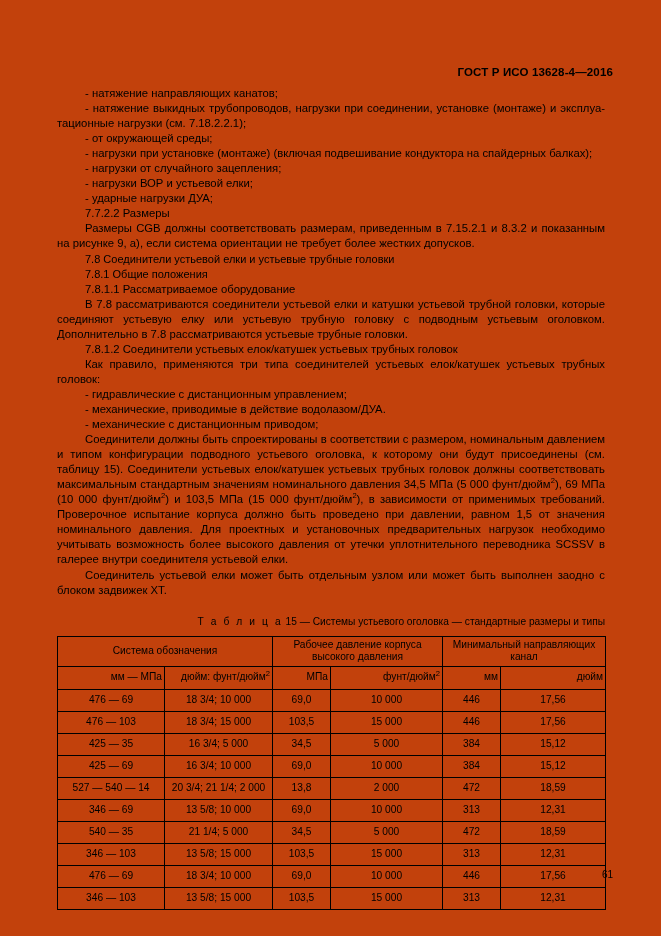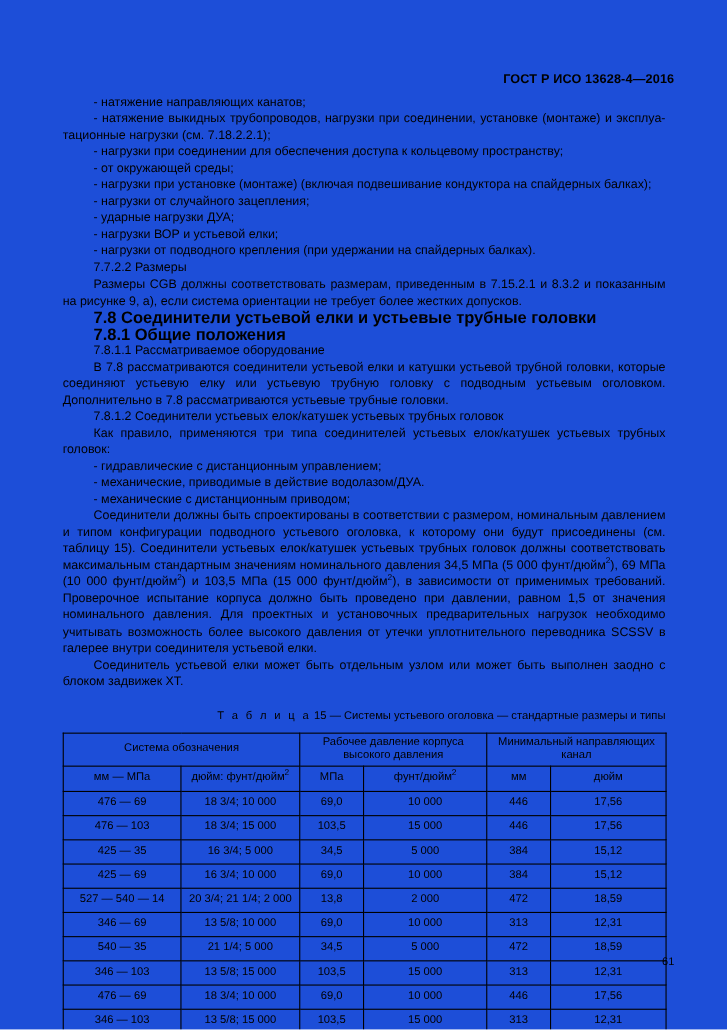--- a/index.html
+++ b/index.html
@@ -10,21 +10,21 @@
   }
   body {
     font-family: "Liberation Sans", sans-serif;
     color: #000000;
   }
   .page {
     position: relative;
     width: 661px;
     height: 936px;
     margin: 0 auto;
-    background: #1d4ed8;
+    background: #c2410c;
     overflow: hidden;
     box-sizing: border-box;
   }
 
   
   .page-header {
     position: absolute;
     top: 62px;
     left: 57px;
     right: 48px;
@@ -56,22 +56,22 @@
   }
   p.dash-wrap {
     text-indent: 28px;
   }
   p.indent {
     text-indent: 28px;
   }
 
   h2.clause, h3.clause {
     margin: 0;
-    font-size: 15px;
-    font-weight: bold;
+    font-size: 11px;
+    font-weight: normal;
     line-height: 15.05px;
     text-indent: 28px;
     text-align: left;
   }
   .sp-before-8 { margin-top: 8px; }
   .sp-before-6 { margin-top: 6px; }
 
   sup {
     font-size: 7.6px;
     vertical-align: super;
@@ -105,20 +105,21 @@
     vertical-align: middle;
     padding: 0 2px;
     font-weight: normal;
     line-height: 12.4px;
   }
   table.std-table thead th {
     height: 29px;
   }
   table.std-table thead tr.sub-head th {
     height: 22px;
+    text-align: right;
   }
   table.std-table tbody td {
     height: 21px;
   }
   col.c1 { width: 107px; }
   col.c2 { width: 108px; }
   col.c3 { width: 58px; }
   col.c4 { width: 112px; }
   col.c5 { width: 58px; }
   col.c6 { width: 105px; }
@@ -139,27 +140,25 @@
 <div class="page">
 
   <div class="page-header">
     <span class="doc-code">ГОСТ Р ИСО 13628-4—2016</span>
   </div>
 
   <div class="content">
 
     <p class="dash-wrap">- натяжение направляющих канатов;</p>
     <p class="dash-wrap">- натяжение выкидных трубопроводов, нагрузки при соединении, установке (монтаже) и эксплуа-тационные нагрузки (см. 7.18.2.2.1);</p>
-    <p class="dash-wrap">- нагрузки при соединении для обеспечения доступа к кольцевому пространству;</p>
     <p class="dash-wrap">- от окружающей среды;</p>
     <p class="dash-wrap">- нагрузки при установке (монтаже) (включая подвешивание кондуктора на спайдерных балках);</p>
     <p class="dash-wrap">- нагрузки от случайного зацепления;</p>
+    <p class="dash-wrap">- нагрузки ВОР и устьевой елки;</p>
     <p class="dash-wrap">- ударные нагрузки ДУА;</p>
-    <p class="dash-wrap">- нагрузки ВОР и устьевой елки;</p>
-    <p class="dash-wrap">- нагрузки от подводного крепления (при удержании на спайдерных балках).</p>
 
     <p class="indent">7.7.2.2 Размеры</p>
     <p class="indent">Размеры CGB должны соответствовать размерам, приведенным в 7.15.2.1 и 8.3.2 и показанным на рисунке 9, а), если система ориентации не требует более жестких допусков.</p>
 
     <h2 class="clause sp-before-8">7.8 Соединители устьевой елки и устьевые трубные головки</h2>
 
     <h3 class="clause sp-before-6">7.8.1 Общие положения</h3>
 
     <p class="indent">7.8.1.1 Рассматриваемое оборудование</p>
     <p class="indent">В 7.8 рассматриваются соединители устьевой елки и катушки устьевой трубной головки, которые соединяют устьевую елку или устьевую трубную головку с подводным устьевым оголовком. Дополнительно в 7.8 рассматриваются устьевые трубные головки.</p>

